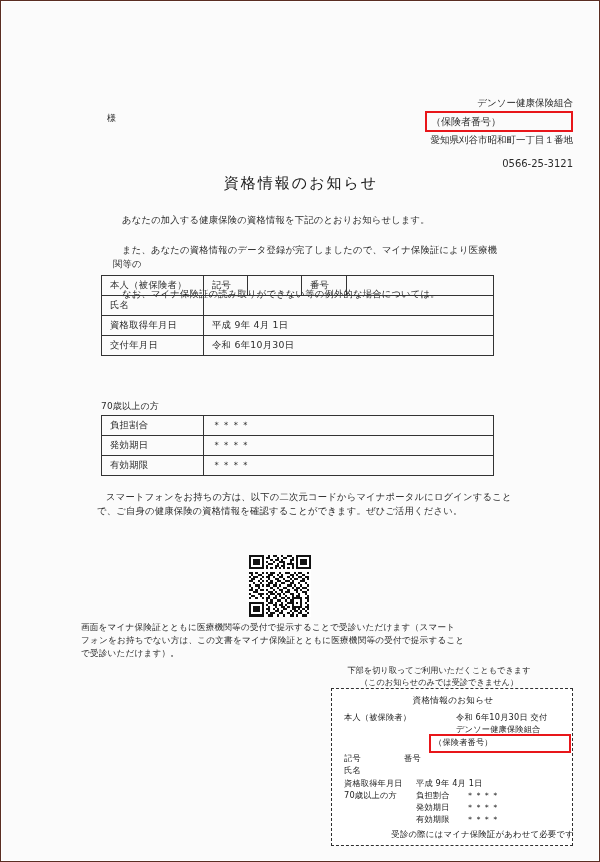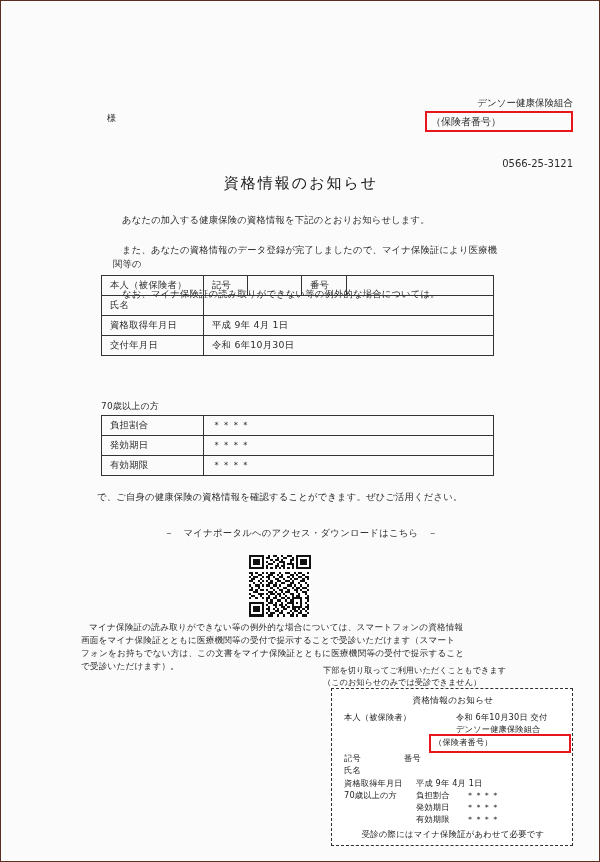--- a/index.html
+++ b/index.html
@@ -107,22 +107,22 @@
     left: 248px; top: 549px;
     width: 62px; height: 71px;
   }
   #qr-code svg { display: block; width: 100%; height: 100%; }
 
   #exception-para { left: 80px; top: 620px; width: 420px; font-size: 8.6px; line-height: 1.5; }
   #exception-para p { margin: 0; }
   #exception-para p.ind { text-indent: 8px; }
 
   #cut-note {
-    left: 322px; top: 664px; width: 248px;
-    text-align: left;
+    left: 314px; top: 664px; width: 248px;
+    text-align: center;
     font-size: 8.2px;
     line-height: 1.42;
   }
   #cut-note div { white-space: nowrap; }
 
   
   #detach-card {
     position: absolute;
     left: 330px; top: 687px;
     width: 242px; height: 158px;
@@ -159,38 +159,39 @@
   #card-70a-l { left: 84px;  top: 101px; }
   #card-70a-v { left: 134px; top: 101px; }
   #card-70b-l { left: 84px;  top: 113px; }
   #card-70b-v { left: 134px; top: 113px; }
   #card-70c-l { left: 84px;  top: 125px; }
   #card-70c-v { left: 134px; top: 125px; }
 
   #card-footer {
     position: absolute;
     left: 0; top: 140px; width: 242px;
-    text-align: center;
+    text-align: right;
     font-size: 8.4px;
     letter-spacing: .2px;
   }
 </style>
 </head>
 <body>
 
 <div class="page">
   <div class="scan"></div>
 
   <div class="t" id="sama">様</div>
 
   <div class="blk" id="org-top">デンソー健康保険組合</div>
 
   <div class="redbox" id="redbox-top"></div>
   <div class="t" id="insurer-no">（保険者番号）</div>
 
+  <div class="blk" id="address">愛知県刈谷市昭和町一丁目１番地</div>
   <div class="blk" id="phone">0566-25-3121</div>
 
   <div class="blk" id="doc-title">資格情報のお知らせ</div>
 
   <div class="para" id="intro">
     <p class="ind">あなたの加入する健康保険の資格情報を下記のとおりお知らせします。</p>
     <p class="ind">また、あなたの資格情報のデータ登録が完了しましたので、マイナ保険証により医療機関等の</p>
     <p class="ind">なお、マイナ保険証の読み取りができない等の例外的な場合については。</p>
   </div>
 
@@ -242,24 +243,24 @@
         <td>＊＊＊＊</td>
       </tr>
       <tr>
         <td>有効期限</td>
         <td>＊＊＊＊</td>
       </tr>
     </tbody>
   </table>
 
   <div class="para" id="qr-para">
+    <p style="margin:0;text-indent:9px">スマートフォンをお持ちの方は、以下の二次元コードからマイナポータルにログインすること</p>
     <p style="margin:0">で、ご自身の健康保険の資格情報を確認することができます。ぜひご活用ください。</p>
   </div>
 
-  <div class="blk" id="qr-lead">－　マイナポータルへのアクセス・ダウンロードはこちら　－</div>
 
   <div id="qr-code">
     <svg viewBox="0 0 29 29" shape-rendering="crispEdges" aria-hidden="true">
       <rect width="29" height="29" fill="#ffffff"></rect>
       <g fill="#111111">
 
         <rect x="0" y="0" width="7" height="1"></rect>
           <rect x="0" y="6" width="7" height="1"></rect>
         <rect x="0" y="0" width="1" height="7"></rect>
           <rect x="6" y="0" width="1" height="7"></rect>
@@ -481,21 +482,20 @@
           <rect x="13" y="28" width="1" height="1"></rect>
         <rect x="16" y="28" width="1" height="1"></rect>
           <rect x="19" y="28" width="2" height="1"></rect>
         <rect x="22" y="28" width="1" height="1"></rect>
           <rect x="25" y="28" width="2" height="1"></rect>
       </g>
     </svg>
   </div>
 
   <div class="para" id="exception-para">
-    <p class="ind">マイナ保険証の読み取りができない等の例外的な場合については、スマートフォンの資格情報</p>
     <p>画面をマイナ保険証とともに医療機関等の受付で提示することで受診いただけます（スマート</p>
     <p>フォンをお持ちでない方は、この文書をマイナ保険証とともに医療機関等の受付で提示すること</p>
     <p>で受診いただけます）。</p>
   </div>
 
   <div class="blk" id="cut-note">
     <div>下部を切り取ってご利用いただくこともできます</div>
     <div>（このお知らせのみでは受診できません）</div>
   </div>
 

